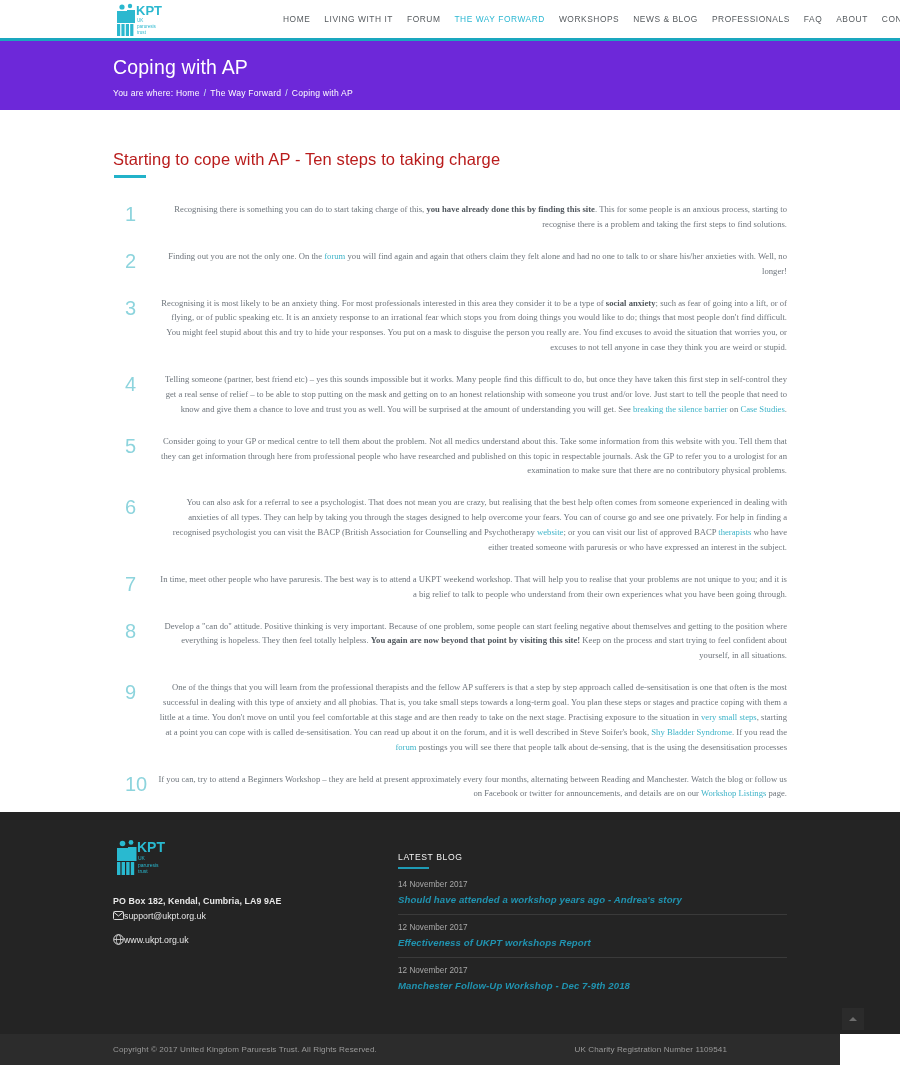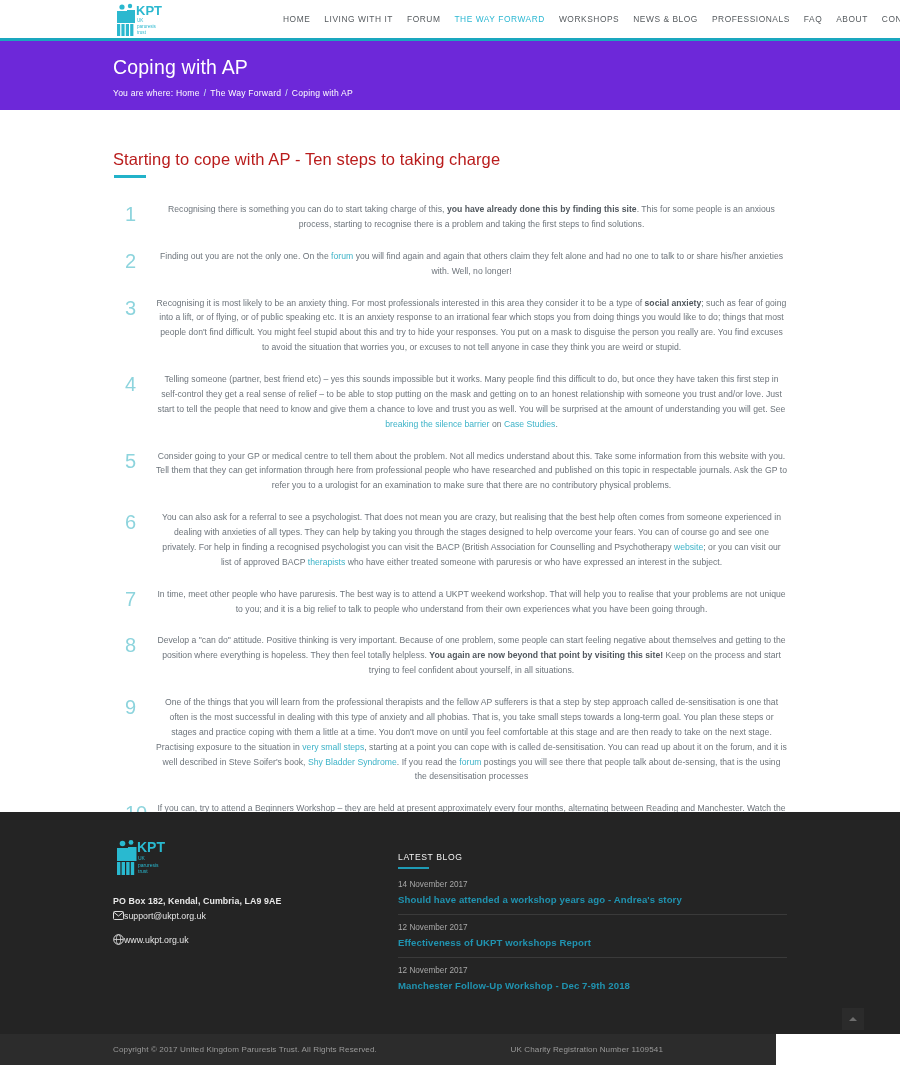--- a/index.html
+++ b/index.html
@@ -107,22 +107,23 @@
     text-align: left;
     padding-left: 12px;
     line-height: 1.45;
   }
   .step-body {
     flex: 1;
     font-size: 8.65px;
     line-height: 1.72;
     color: #6e757c;
     letter-spacing: 0.01px;
-    text-align: center;
+    text-align: right;
     padding-top: 2px;
+    font-family: Liberation Serif, serif;
   }
   .step-body b { color: #51585e; font-weight: 700; }
   .step-body a { color: #3eb3c8; text-decoration: none; }
 
   .extra-para {
     margin-left: 43px;
     font-size: 8.65px;
     line-height: 1.72;
     color: #6e757c;
     margin-top: 11px;
@@ -194,41 +195,42 @@
     font-size: 8.2px;
     margin-bottom: 5px;
   }
   .news-link {
     color: #2093b0;
     font-size: 9.6px;
     font-weight: 700;
     text-decoration: none;
     letter-spacing: 0.1px;
     display: block;
+    font-style: italic;
   }
 
   .scrolltop-dark {
     position: absolute;
     right: 36px; top: 196px;
     width: 22px; height: 22px;
     background: #2b2b2b;
     display: flex; align-items: center; justify-content: center;
   }
   .chev-up-dark {
     width: 0; height: 0;
     border-left: 4px solid transparent;
     border-right: 4px solid transparent;
     border-bottom: 4px solid #6d6d6d;
   }
 
   
   .copyright {
     position: absolute;
     left: 0; top: 1034px;
-    width: 776px; height: 31px;
+    width: 840px; height: 31px;
     background: #2c2c2c;
     display: flex;
     align-items: center;
     padding: 0 113px;
     justify-content: space-between;
   }
   .copyright div {
     color: #9a9a9a;
     font-size: 8.1px;
     letter-spacing: 0.1px;

